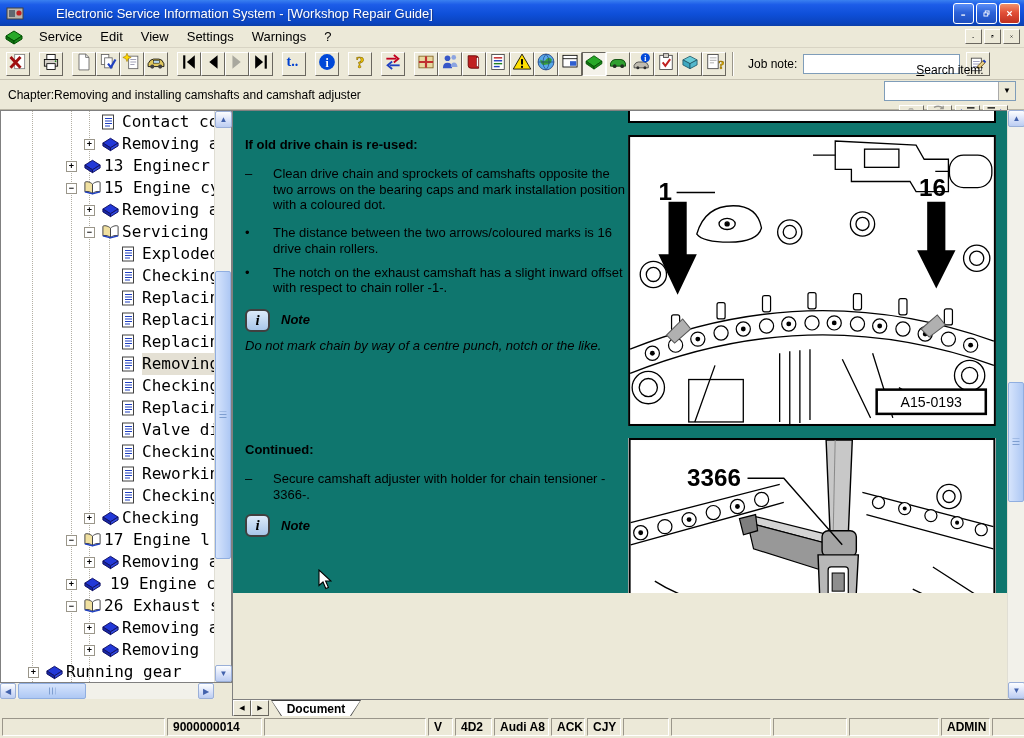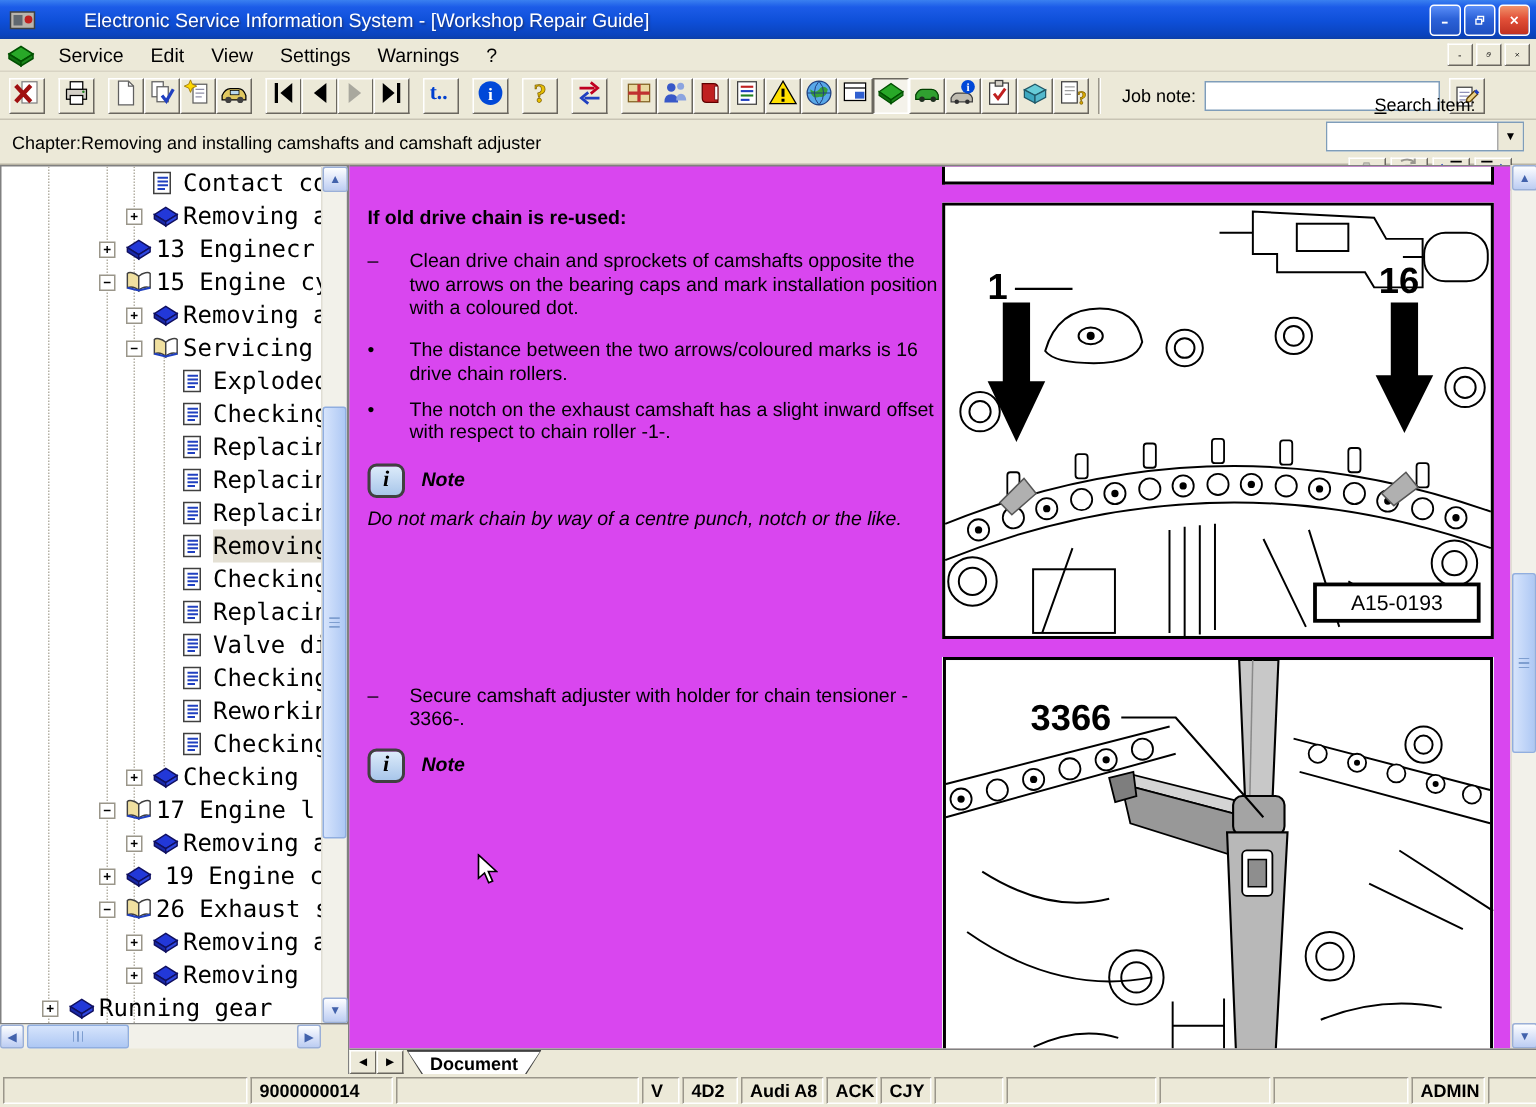--- a/index.html
+++ b/index.html
@@ -81,21 +81,21 @@
     border-top:1px solid #808080;display:flex;align-items:stretch;}
   .tab-arr{width:18px;height:16px;background:#ece9d8;border:1px solid;border-color:#fff #6a675f #6a675f #fff;
     font-size:7px;display:flex;align-items:center;justify-content:center;padding:0;color:#000;}
   .tab{position:relative;margin-left:2px;width:96px;}
   .tab .tshape{position:absolute;inset:0;background:#404040;
     clip-path:polygon(0 0,100% 0,calc(100% - 10px) 100%,10px 100%);}
   .tab .tface{position:absolute;inset:1px 1px 0 1px;background:#fff;
     clip-path:polygon(0 0,100% 0,calc(100% - 10px) 100%,10px 100%);
     display:flex;align-items:center;justify-content:center;font-size:12px;font-weight:bold;}
   
-  .doc-content{position:absolute;left:0;top:0;right:17px;height:589px;background:#d946ef;overflow:hidden;
+  .doc-content{position:absolute;left:0;top:0;right:17px;height:483px;background:#0f766e;overflow:hidden;
     border-top:1px solid #808080;}
   .txtsec{position:absolute;left:12px;width:380px;font-size:13px;line-height:1.18;}
   .dhead{font-weight:bold;}
   .ditem{display:grid;grid-template-columns:28px 1fr;}
   .notehead{display:flex;align-items:center;gap:11px;}
   .note-ic{width:25px;height:23px;border:2px solid #404040;border-radius:6px;flex:none;
     background:linear-gradient(180deg,#dcebfa,#a8c6ea);display:flex;align-items:center;justify-content:center;
     font:italic bold 15px "Liberation Serif",serif;}
   .notename{font-weight:bold;font-style:italic;}
   .notetext{font-style:italic;margin-top:6px;}
@@ -678,20 +678,21 @@
             <span>The notch on the exhaust camshaft has a slight inward offset with respect to chain roller -1-.</span>
           </div>
           <div class="notehead" style="margin-top:13px;">
             <span class="note-ic">i</span>
             <span class="notename">Note</span>
           </div>
           <div class="notetext">Do not mark chain by way of a centre punch, notch or the like.</div>
         </div>
 
         <div class="txtsec" style="top:331px;">
+          <div class="dhead">Continued:</div>
           <div class="ditem" style="margin-top:14px;">
             <span>–</span>
             <span>Secure camshaft adjuster with holder for chain tensioner - 3366-.</span>
           </div>
           <div class="notehead" style="margin-top:12px;">
             <span class="note-ic">i</span>
             <span class="notename">Note</span>
           </div>
         </div>
 

